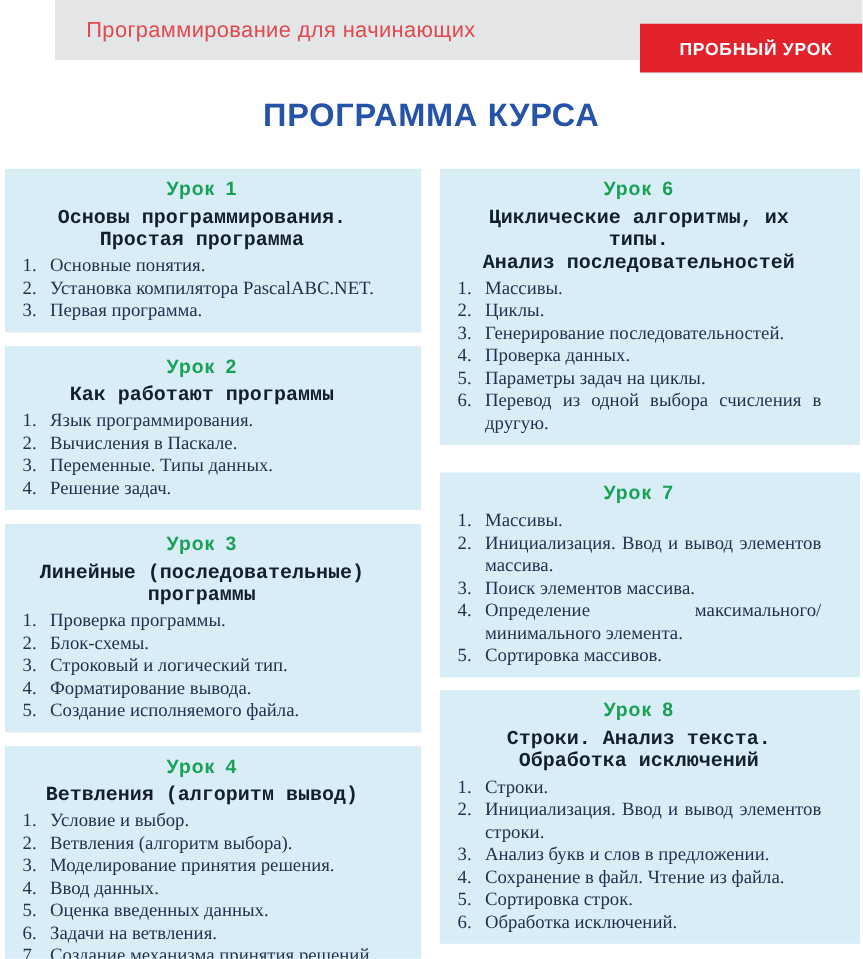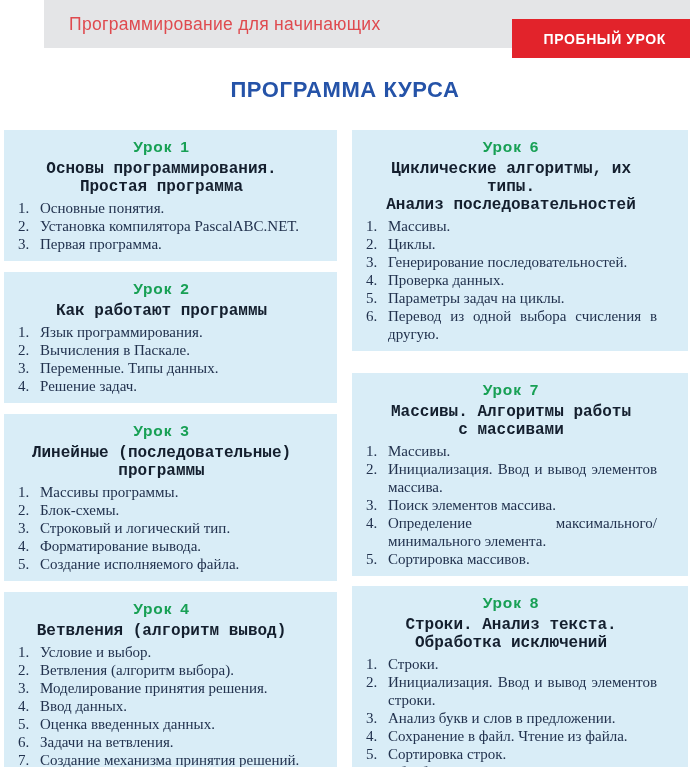--- a/index.html
+++ b/index.html
@@ -18,21 +18,21 @@
   .trial-btn {
     position:absolute; right:0; top:19px; height:39px;
     background:#e2232b; color:#ffffff; border:none; cursor:pointer;
     font-family:"Liberation Sans", sans-serif;
     font-size:14px; font-weight:bold; letter-spacing:.6px;
     padding:0 24px 0 32px; display:flex; align-items:center;
   }
   
   .page-title {
     margin-top:29px; text-align:center;
-    color:#2553a8; font-size:22px; font-weight:bold; letter-spacing:.6px;
+    color:#2553a8; font-size:26px; font-weight:bold; letter-spacing:.6px;
   }
   
   .content {
     display:flex; margin-top:27px; padding-left:4px; padding-right:2px;
   }
   .col { display:flex; flex-direction:column; }
   .col-left  { width:333px; margin-right:15px; }
   .col-right { width:336px; }
   .col-left  .card { margin-bottom:11px; }
   .col-right .card-6 { margin-bottom:22px; }
@@ -110,21 +110,21 @@
             <span class="item-text">Решение задач.</span>
           </div>
         </div>
     </div>
     <div class="card card-3">
       <div class="lesson-title">Урок 3</div>
       <div class="lesson-subtitle">Линейные (последовательные) программы</div>
       <div class="lesson-items">
           <div class="lesson-item">
             <span class="item-num">1.</span>
-            <span class="item-text">Массивы программы.</span>
+            <span class="item-text">Проверка программы.</span>
           </div>
           <div class="lesson-item">
             <span class="item-num">2.</span>
             <span class="item-text">Блок-схемы.</span>
           </div>
           <div class="lesson-item">
             <span class="item-num">3.</span>
             <span class="item-text">Строковый и логический тип.</span>
           </div>
           <div class="lesson-item">
@@ -200,22 +200,20 @@
             <span class="item-text">Параметры задач на циклы.</span>
           </div>
           <div class="lesson-item">
             <span class="item-num">6.</span>
             <span class="item-text">Перевод из одной выбора счисления в другую.</span>
           </div>
         </div>
     </div>
     <div class="card card-7">
       <div class="lesson-title">Урок 7</div>
-      <div class="lesson-subtitle">Массивы. Алгоритмы работы
-с массивами</div>
       <div class="lesson-items">
           <div class="lesson-item">
             <span class="item-num">1.</span>
             <span class="item-text">Массивы.</span>
           </div>
           <div class="lesson-item">
             <span class="item-num">2.</span>
             <span class="item-text">Инициализация. Ввод и вывод элементов массива.</span>
           </div>
           <div class="lesson-item">

